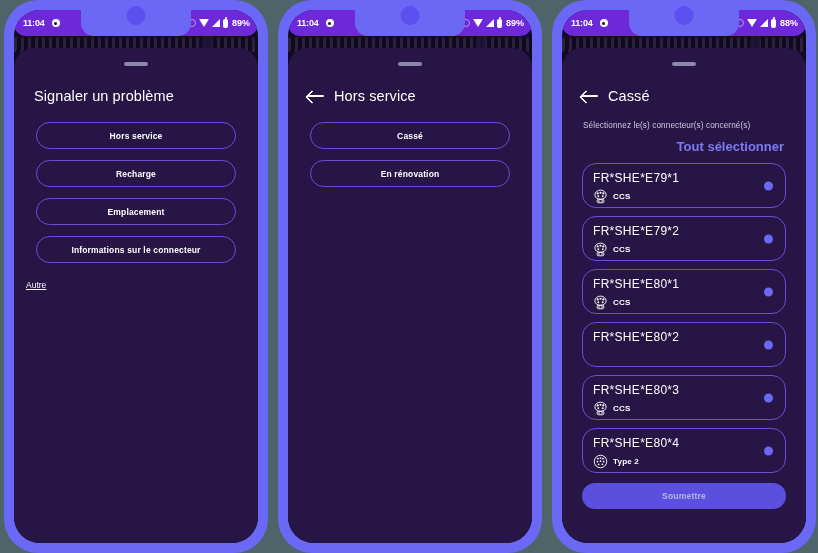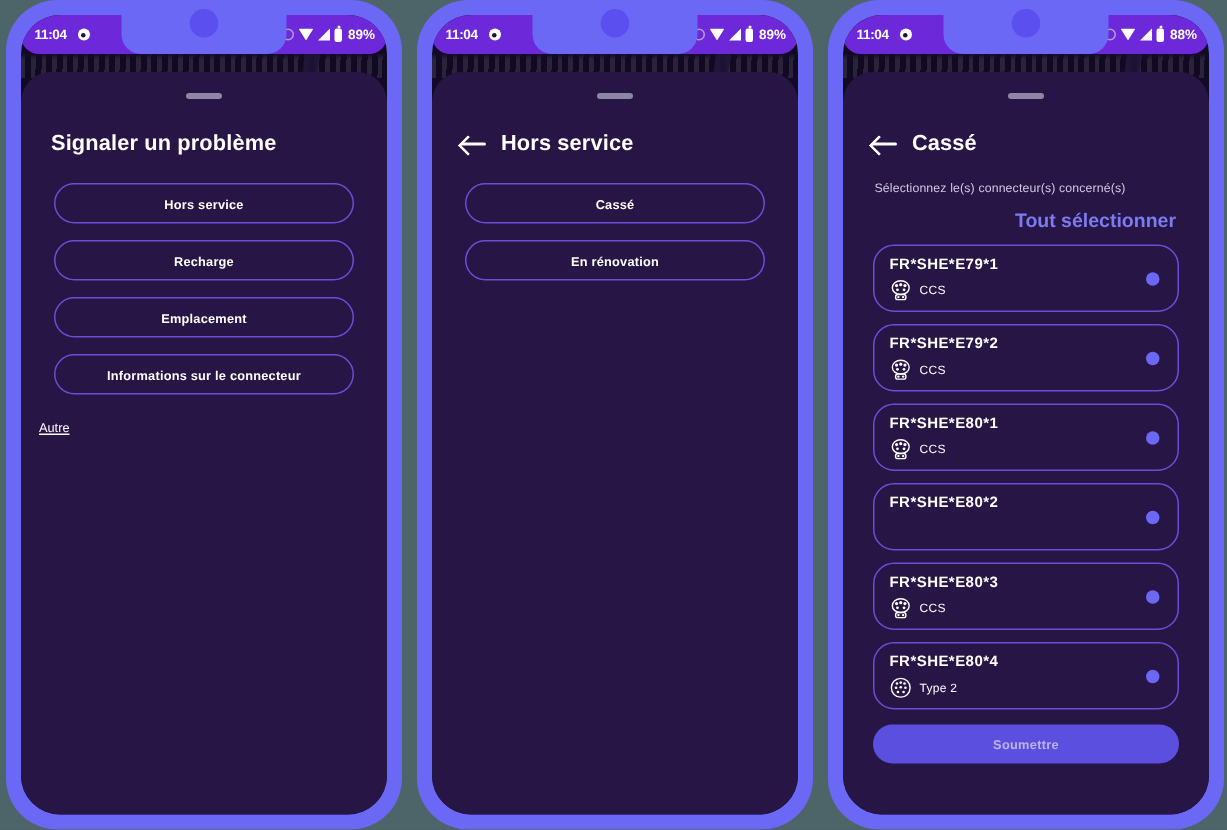--- a/index.html
+++ b/index.html
@@ -165,21 +165,21 @@
   .grabber {
     width: 24px; height: 4px;
     background: #8e86a8;
     border-radius: 3px;
     margin: 14px auto 0 auto;
   }
 
   .sheet-title {
     color: #ffffff;
     font-size: 14.5px;
-    font-weight: bold;
+    font-weight: normal;
     margin-top: 22px;
     padding-left: 8px;
     letter-spacing: .1px;
   }
 
   .title-row {
     display: flex; align-items: center;
     gap: 10px;
     margin-top: 22px;
     padding-left: 7px;
@@ -256,32 +256,32 @@
     position: relative;
     margin: 0 8px 8px 8px;
     height: 45px;
     border: 1px solid #6a4fd6;
     border-radius: 14px;
     padding: 7px 10px 0 10px;
     cursor: pointer;
   }
   .conn-id {
     color: #ffffff;
-    font-size: 10px;
-    font-weight: bold;
+    font-size: 12px;
+    font-weight: normal;
     letter-spacing: .3px;
   }
   .conn-row {
     display: flex; align-items: center; gap: 5px;
     margin-top: 4px;
   }
   .conn-type {
     color: #ffffff;
     font-size: 8px;
-    font-weight: normal;
+    font-weight: bold;
     letter-spacing: .2px;
   }
   .radio {
     position: absolute;
     right: 12px; top: 50%;
     transform: translateY(-50%);
     width: 9px; height: 9px;
     border-radius: 50%;
     background: #6b68f5;
   }

